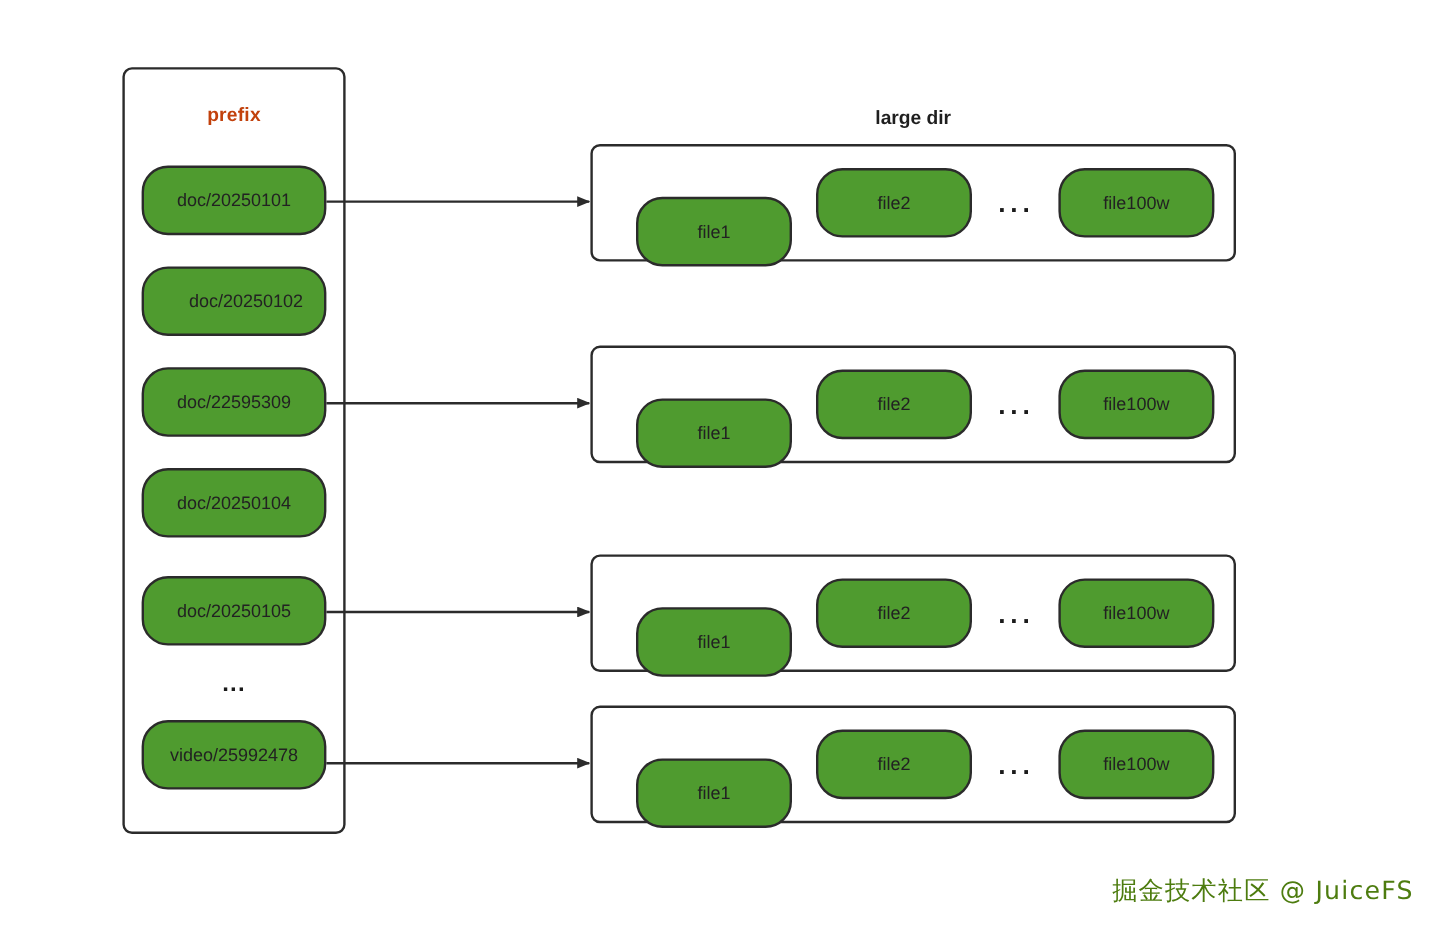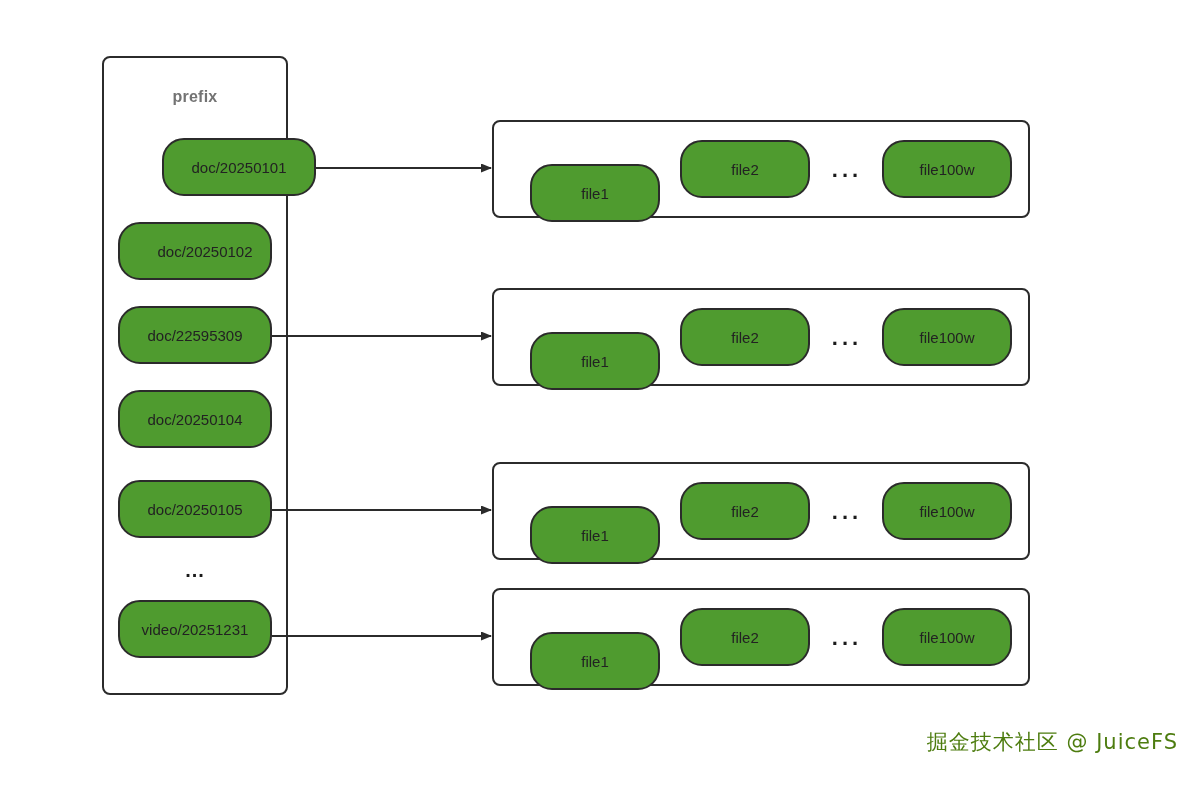--- a/index.html
+++ b/index.html
@@ -36,21 +36,21 @@
     z-index: 3;
   }
   .prefix-title {
     position: absolute;
     left: 102px;
     top: 88px;
     width: 186px;
     text-align: center;
     font-size: 16px;
     font-weight: bold;
-    color: #737373;
+    color: #c2410c;
     z-index: 5;
     letter-spacing: .2px;
   }
 
   
   .pill {
     position: absolute;
     box-sizing: border-box;
     background: #4F9B2F;
     border: 2px solid #2b2b2b;
@@ -60,21 +60,21 @@
     justify-content: center;
     color: #222222;
     font-size: 15px;
     z-index: 6;
   }
   .prefix-pill {
     left: 118px;
     width: 154px;
     height: 58px;
   }
-  .prefix-pill.p1 { top: 138px; margin-left: 44px; }
+  .prefix-pill.p1 { top: 138px; }
   .prefix-pill.p2 { top: 222px; padding-left: 20px; }
   .prefix-pill.p3 { top: 306px; }
   .prefix-pill.p4 { top: 390px; text-align: right; }
   .prefix-pill.p5 { top: 480px; }
   .prefix-pill.p6 { top: 600px; }
 
   .prefix-ellipsis {
     position: absolute;
     left: 118px;
     width: 154px;
@@ -185,23 +185,24 @@
     <span>doc/22595309</span>
   </div>
   <div class="pill prefix-pill p4">
     <span>doc/20250104</span>
   </div>
   <div class="pill prefix-pill p5">
     <span>doc/20250105</span>
   </div>
   <div class="prefix-ellipsis">...</div>
   <div class="pill prefix-pill p6">
-    <span>video/20251231</span>
-  </div>
-
+    <span>video/25992478</span>
+  </div>
+
+  <div class="largedir-title">large dir</div>
 
   <div class="dir-box r1"></div>
   <div class="pill file-pill c1" style="top:140px">
     <span>file1</span>
   </div>
   <div class="pill file-pill c2" style="top:140px">
     <span>file2</span>
   </div>
   <div class="row-ellipsis" style="top:160px">...</div>
   <div class="pill file-pill c3" style="top:140px">

